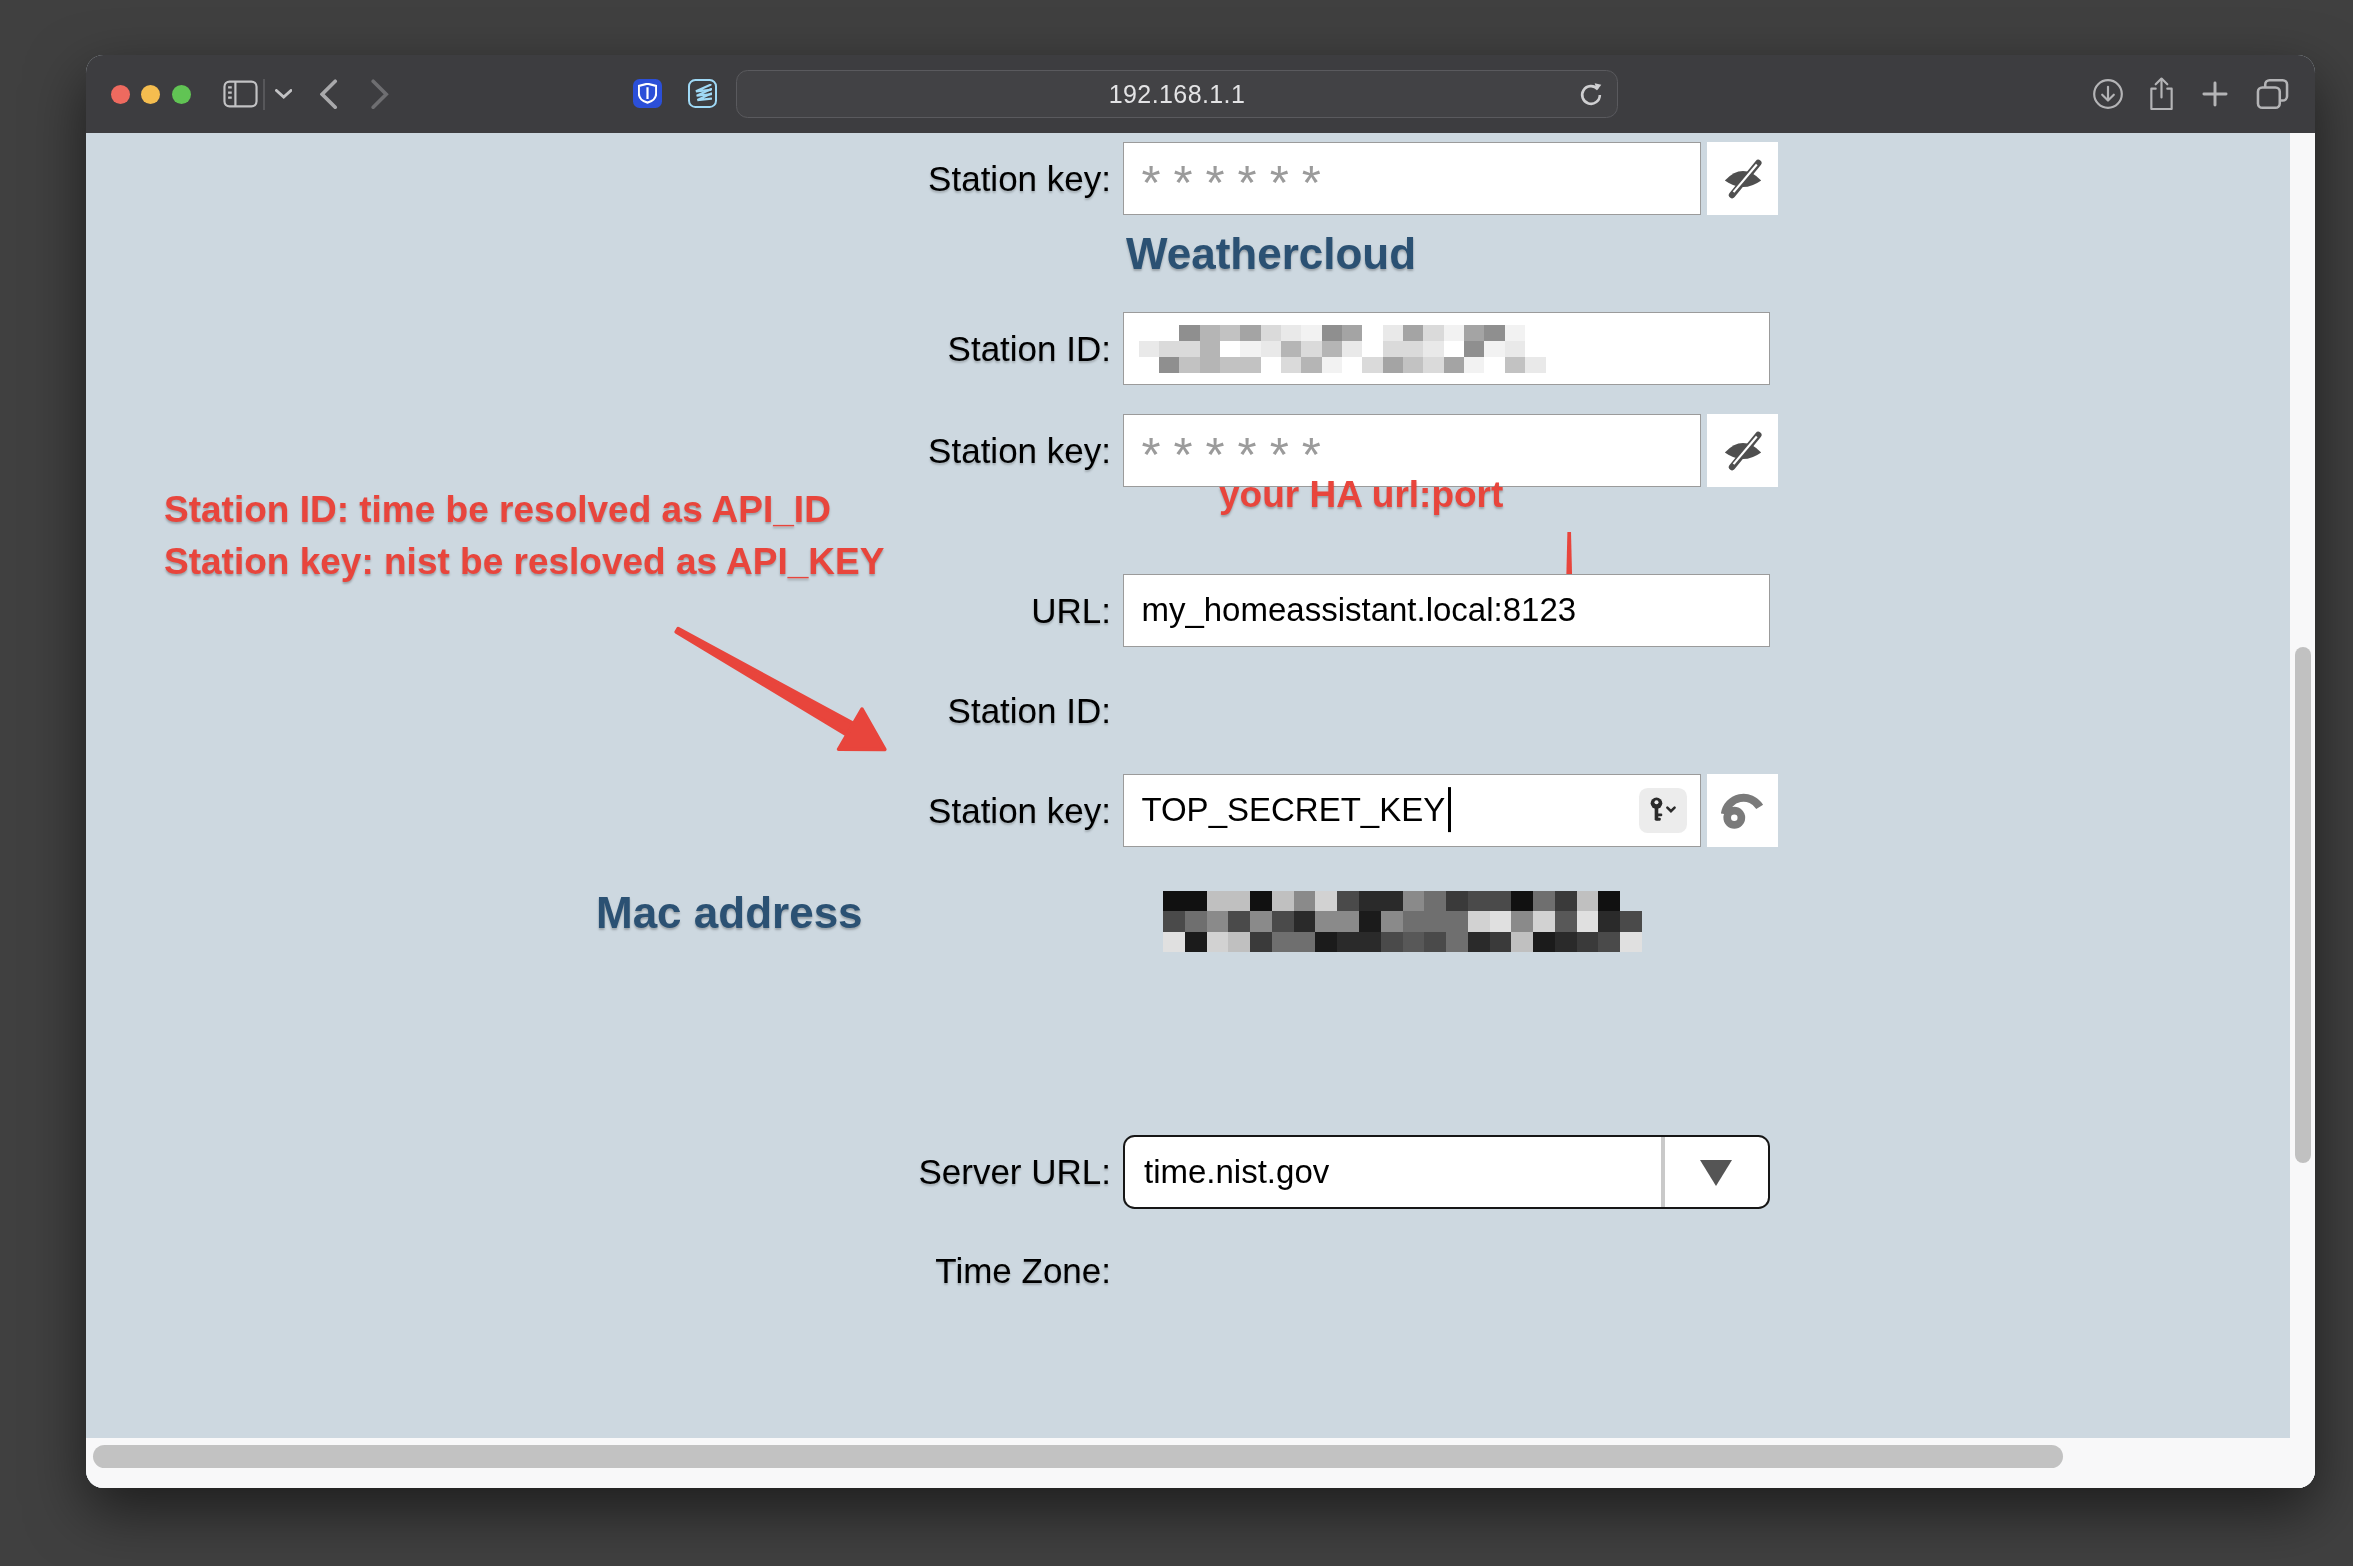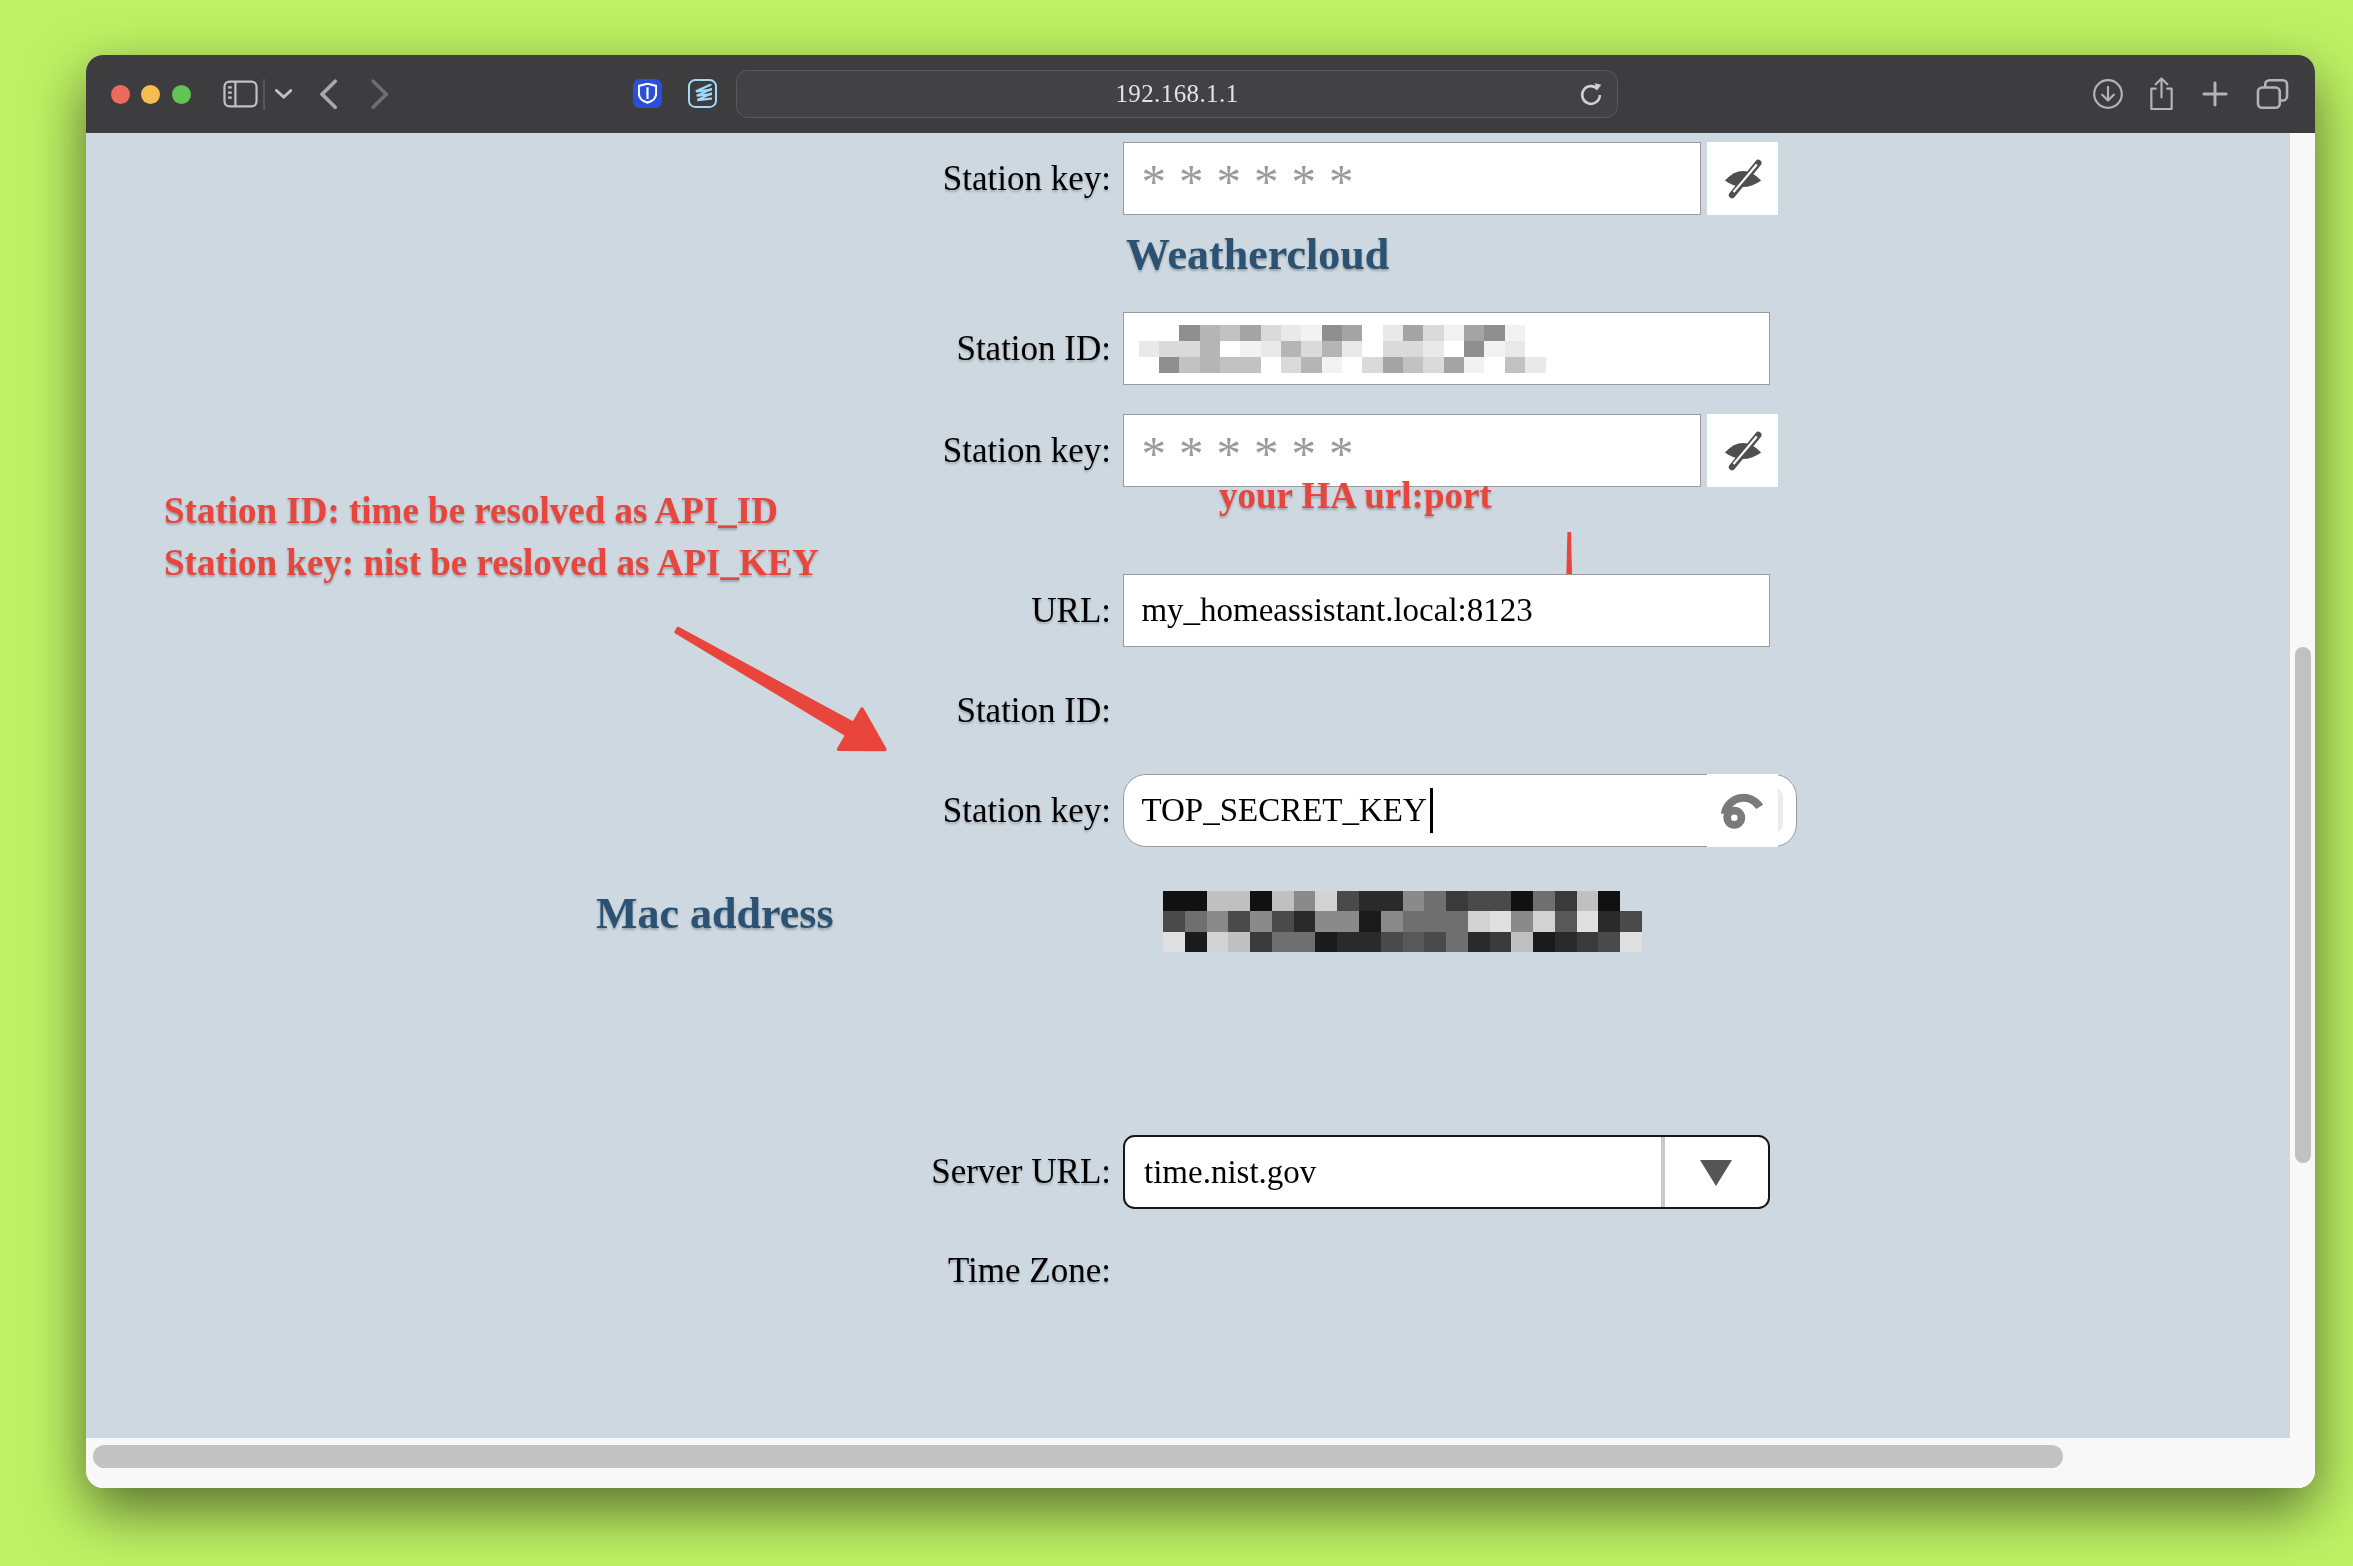--- a/index.html
+++ b/index.html
@@ -1,17 +1,17 @@
 <!DOCTYPE html>
 <html style="font-size:11.6px"><head>
 <meta charset="utf-8">
 <style>
   html,body{margin:0;padding:0;background:#000;}
-  .screen{position:relative;width:2354px;height:1566px;background:#bef264;overflow:hidden;
-          font-family:Liberation Serif, serif;}
+  .screen{position:relative;width:2354px;height:1566px;background:#404040;overflow:hidden;
+          font-family:Liberation Sans, sans-serif;}
   .window{position:absolute;left:86px;top:55px;width:2229px;height:1433px;border-radius:17.4px;
           overflow:hidden;background:#cdd8e0;box-shadow:0 22px 58px rgba(0,0,0,.55);}
   
   .titlebar{position:absolute;left:0;top:0;width:100%;height:78px;background:#3d3d40;}
   .tl{position:absolute;top:30px;width:19px;height:19px;border-radius:50%;}
   .tb-sep{position:absolute;left:177px;top:24px;width:1.5px;height:30.5px;background:#57575a;}
   .tb-ic{position:absolute;top:0;height:78px;display:flex;align-items:center;justify-content:center;}
   .urlbar{position:absolute;left:650px;top:15.3px;width:880px;height:46px;background:#424245;
           border:1.5px solid #5a5a5e;border-radius:11.6px;display:flex;align-items:center;justify-content:center;}
   .urltext{color:#e3e3e5;font-size:25px;letter-spacing:0.4px;}
@@ -263,21 +263,21 @@
       <polygon points="12.7,16.2 15.3,11.8 256.5,142.2 247.5,157.8" fill="#e8453c" stroke="#e8453c" stroke-width="5" stroke-linejoin="round"></polygon>
       <polygon points="299.5,177.7 235.9,177.6 268.1,122.4" fill="#e8453c" stroke="#e8453c" stroke-width="5" stroke-linejoin="round"></polygon>
     </svg>
 
     <div class="flabel" style="left:516px;top:441px;">URL:</div>
     <div class="tinput" style="left:1037px;top:441px;width:647px;"><span>my_homeassistant.local:8123</span></div>
 
     <div class="flabel" style="left:516px;top:541px;">Station ID:</div>
 
     <div class="flabel" style="left:516px;top:641px;">Station key:</div>
-    <div class="tinput" style="left:1037px;top:641px;width:674px;border-radius:23px;"><span>TOP_SECRET_KEY</span><span class="caret"></span>
+    <div class="tinput" style="left:1037px;top:641px;width:578px;"><span>TOP_SECRET_KEY</span><span class="caret"></span>
       <div class="keychip" style="right:13px;top:13px;">
         <svg width="32" height="29" viewBox="0 0 44 40">
           <circle cx="13" cy="10" r="8" fill="#2b2b2b"></circle>
           <circle cx="13" cy="8.5" r="2.8" fill="#ececec"></circle>
           <rect x="10.5" y="16" width="5" height="18" rx="2" fill="#2b2b2b"></rect>
           <rect x="13" y="24" width="8" height="4" rx="1.5" fill="#2b2b2b"></rect>
           <rect x="13" y="30" width="6" height="4" rx="1.5" fill="#2b2b2b"></rect>
           <polyline points="28,16 33,21 38,16" fill="none" stroke="#2b2b2b" stroke-width="3.5" stroke-linecap="round"></polyline>
         </svg>
       </div>

